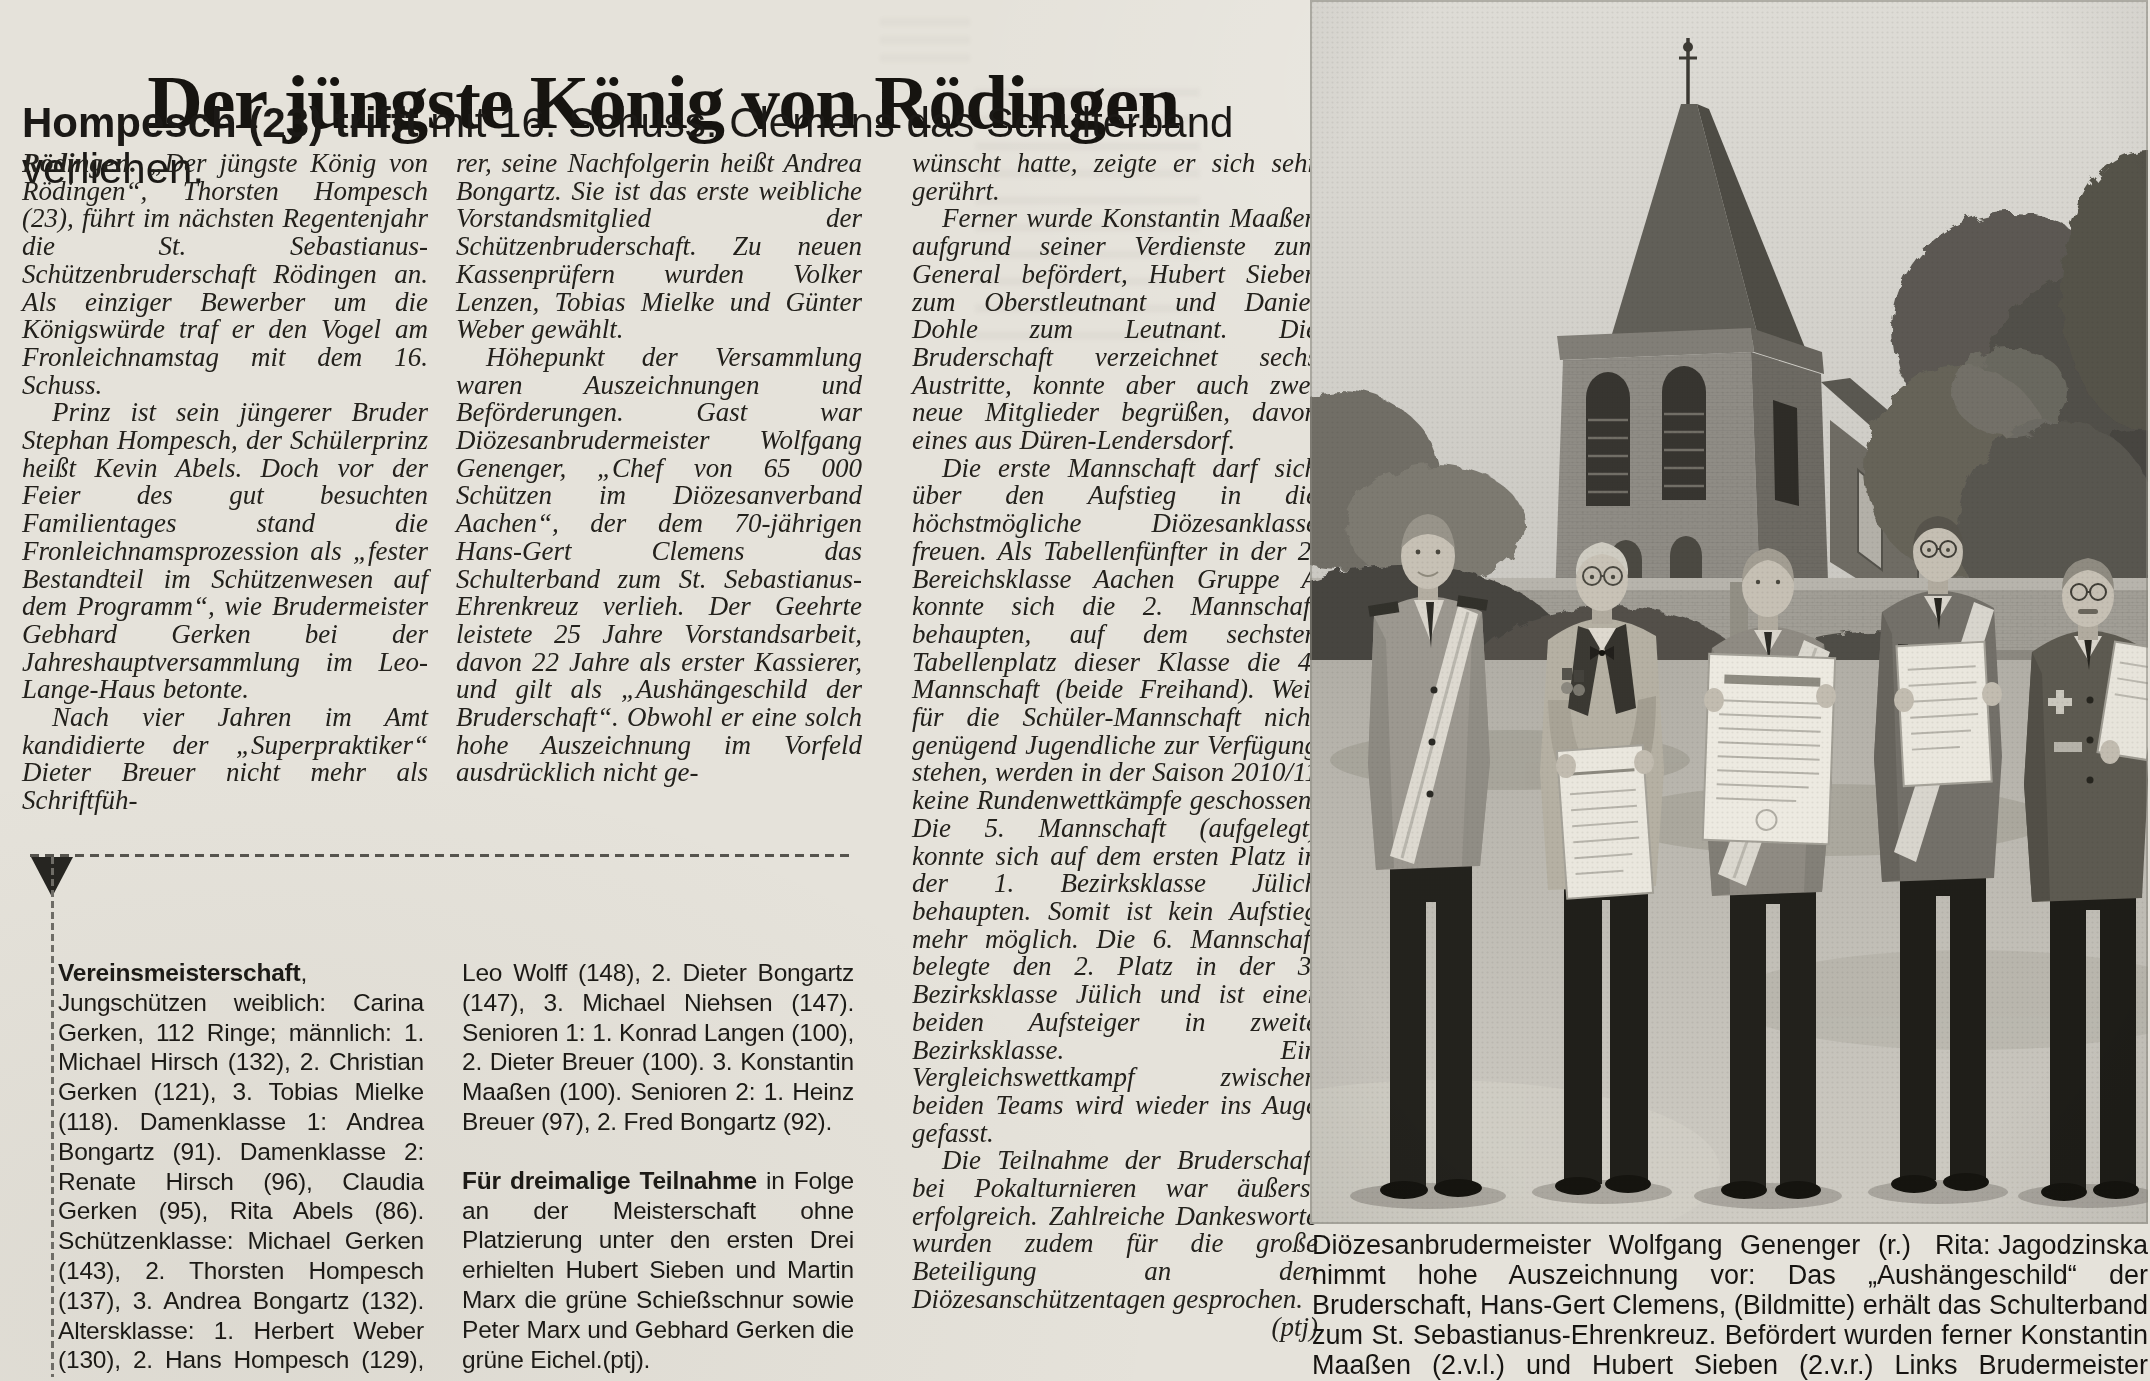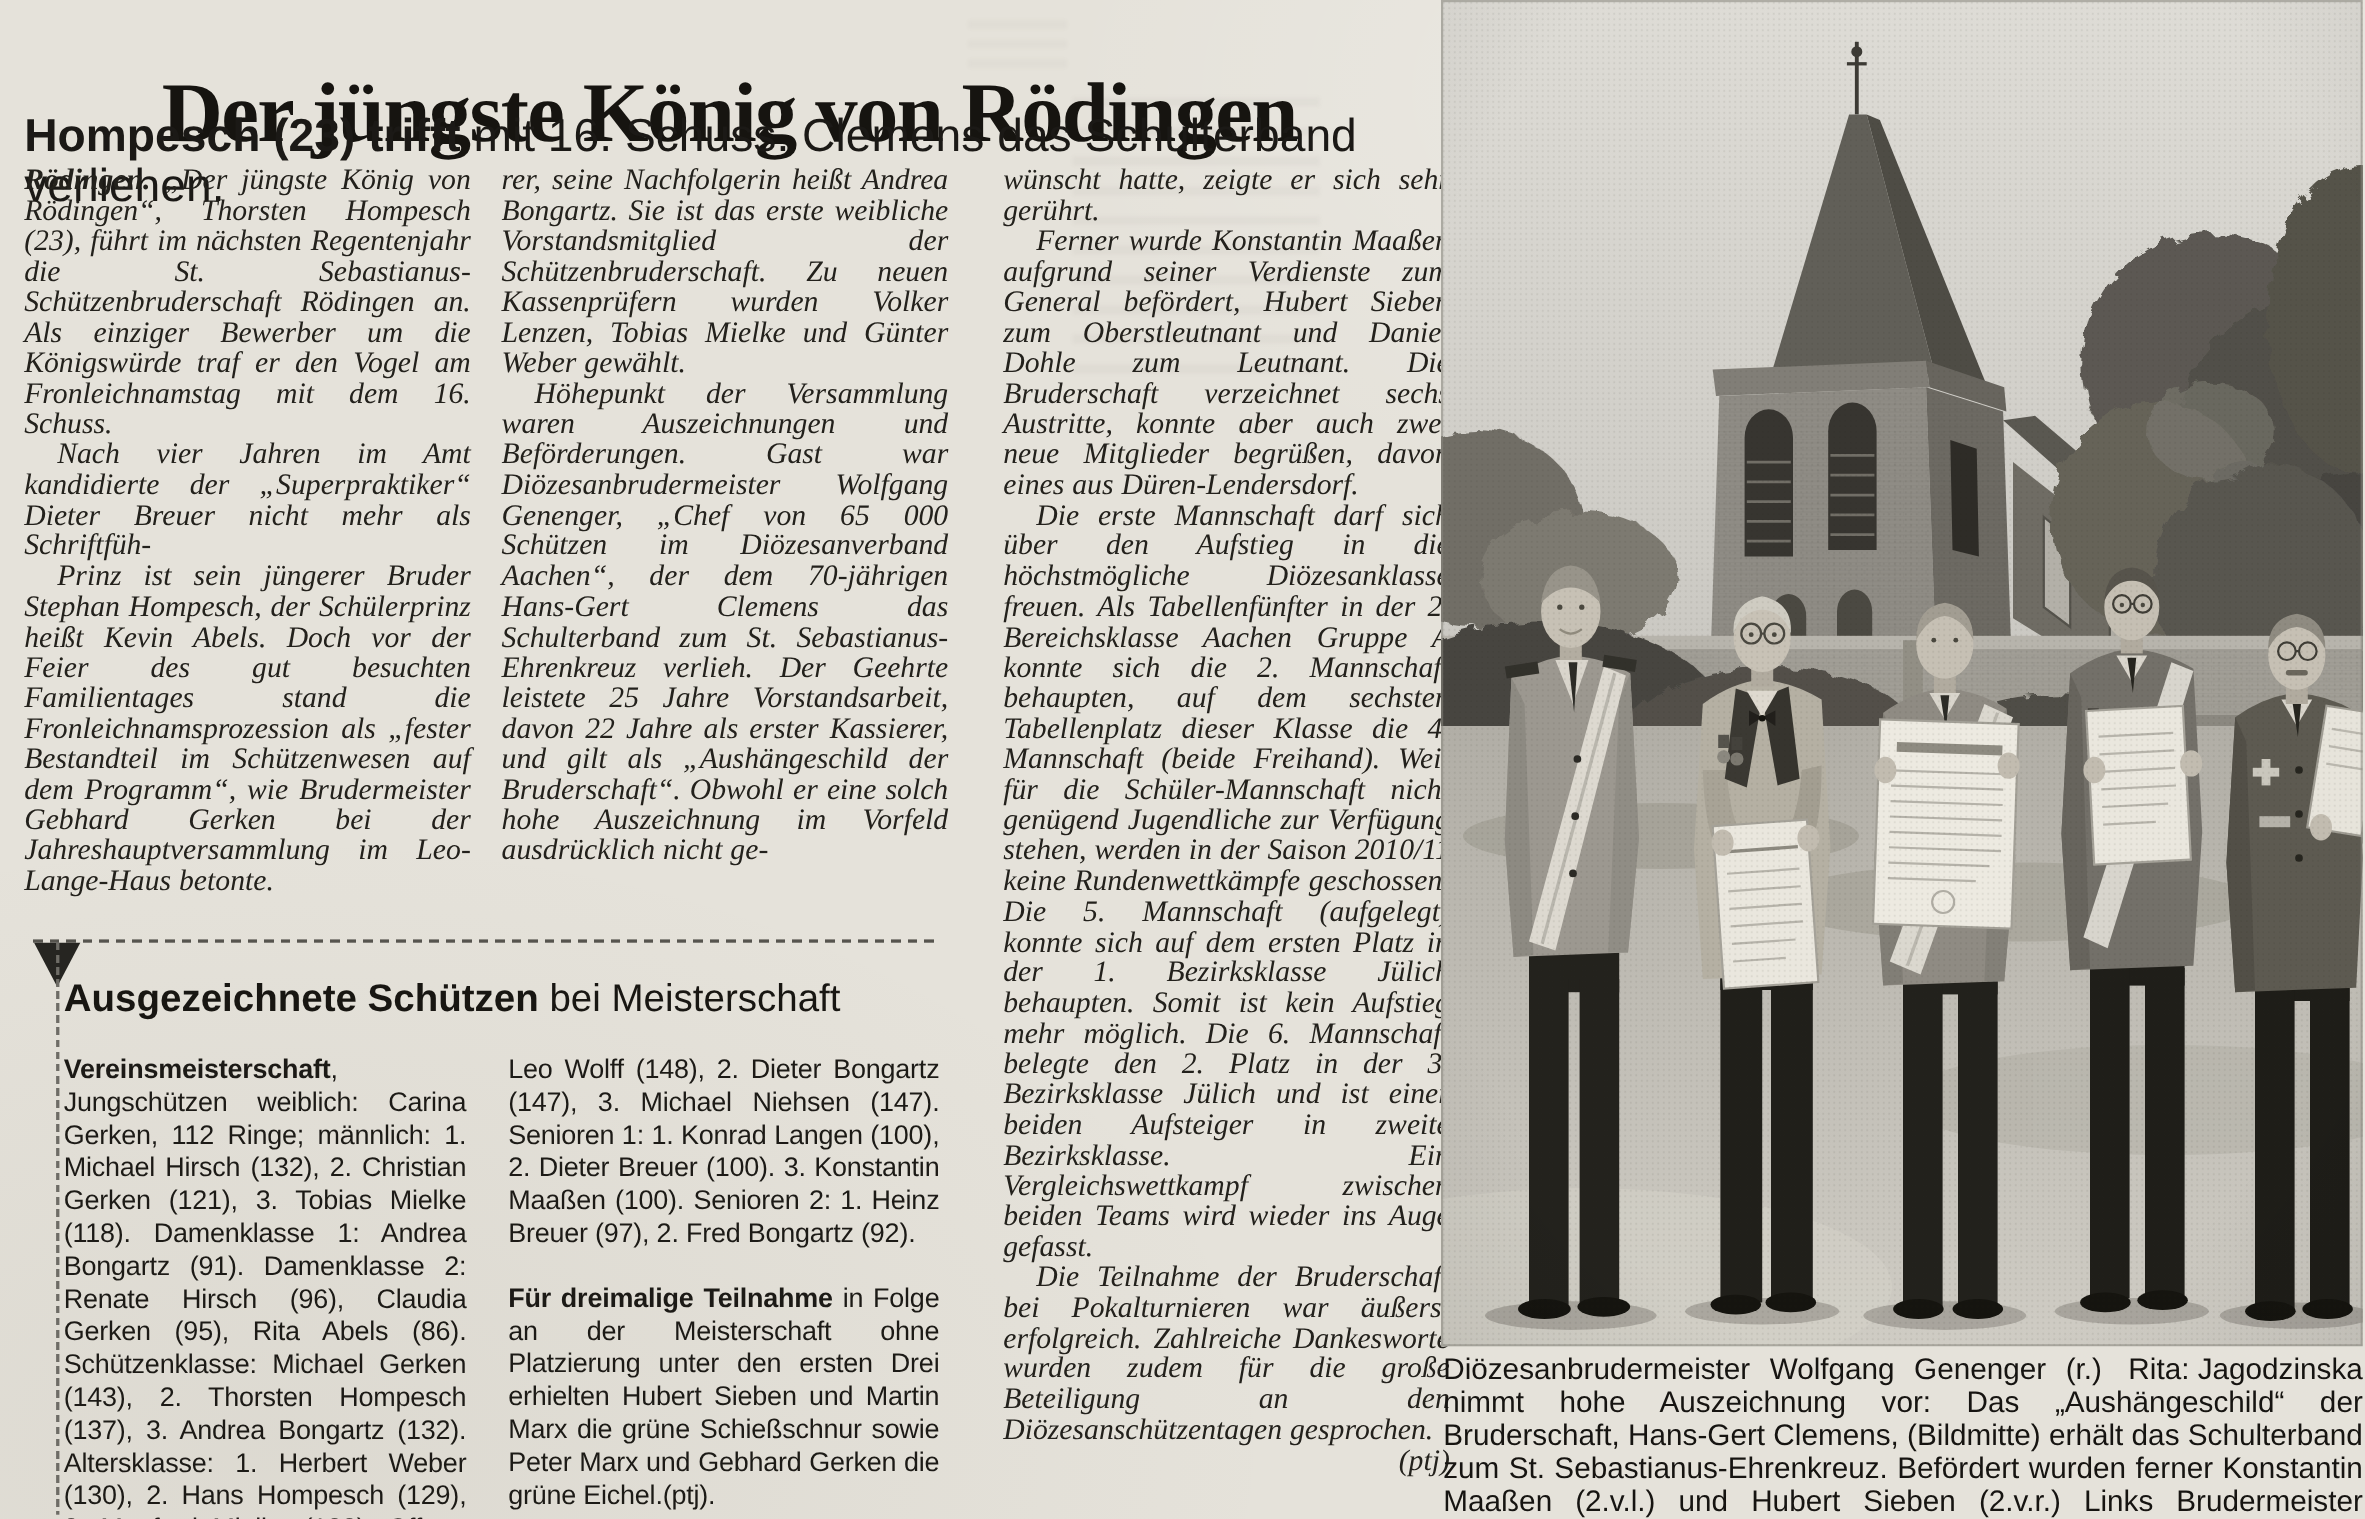--- a/index.html
+++ b/index.html
@@ -87,41 +87,40 @@
   <div class="bleed b1"></div>
   <div class="bleed b2"></div>
   <div class="bleed b3"></div>
 
   <h1 class="headline">Der jüngste König von Rödingen</h1>
 
   <div class="kicker"><span class="kb">Hompesch (23) trifft</span><span> mit 16. Schuss. Clemens das Schulterband verliehen.</span></div>
 
   <div class="bodycol c1">
     <p><span class="lead">Rödingen.</span><span> „Der jüngste König von Rödingen“, Thorsten Hompesch (23), führt im nächsten Regentenjahr die St. Sebastianus-Schützenbruderschaft Rödingen an. Als einziger Bewerber um die Königswürde traf er den Vogel am Fronleichnamstag mit dem 16. Schuss.</span></p>
+    <p class="ind">Prinz ist sein jüngerer Bruder Stephan Hompesch, der Schülerprinz heißt Kevin Abels. Doch vor der Feier des gut besuchten Familientages stand die Fronleichnamsprozession als „fester Bestandteil im Schützenwesen auf dem Programm“, wie Brudermeister Gebhard Gerken bei der Jahreshauptversammlung im Leo-Lange-Haus betonte.</p>
     <p class="ind">Nach vier Jahren im Amt kandidierte der „Superpraktiker“ Dieter Breuer nicht mehr als Schriftfüh-</p>
-    <p class="ind">Prinz ist sein jüngerer Bruder Stephan Hompesch, der Schülerprinz heißt Kevin Abels. Doch vor der Feier des gut besuchten Familientages stand die Fronleichnamsprozession als „fester Bestandteil im Schützenwesen auf dem Programm“, wie Brudermeister Gebhard Gerken bei der Jahreshauptversammlung im Leo-Lange-Haus betonte.</p>
   </div>
 
   <div class="bodycol c2">
     <p>rer, seine Nachfolgerin heißt Andrea Bongartz. Sie ist das erste weibliche Vorstandsmitglied der Schützenbruderschaft. Zu neuen Kassenprüfern wurden Volker Lenzen, Tobias Mielke und Günter Weber gewählt.</p>
     <p class="ind">Höhepunkt der Versammlung waren Auszeichnungen und Beförderungen. Gast war Diözesanbrudermeister Wolfgang Genenger, „Chef von 65 000 Schützen im Diözesanverband Aachen“, der dem 70-jährigen Hans-Gert Clemens das Schulterband zum St. Sebastianus-Ehrenkreuz verlieh. Der Geehrte leistete 25 Jahre Vorstandsarbeit, davon 22 Jahre als erster Kassierer, und gilt als „Aushängeschild der Bruderschaft“. Obwohl er eine solch hohe Auszeichnung im Vorfeld ausdrücklich nicht ge-</p>
   </div>
 
   <div class="bodycol c3">
     <p>wünscht hatte, zeigte er sich sehr gerührt.</p>
     <p class="ind">Ferner wurde Konstantin Maaßen aufgrund seiner Verdienste zum General befördert, Hubert Sieben zum Oberstleutnant und Daniel Dohle zum Leutnant. Die Bruderschaft verzeichnet sechs Austritte, konnte aber auch zwei neue Mitglieder begrüßen, davon eines aus Düren-Lendersdorf.</p>
     <p class="ind">Die erste Mannschaft darf sich über den Aufstieg in die höchstmögliche Diözesanklasse freuen. Als Tabellenfünfter in der 2. Bereichsklasse Aachen Gruppe A konnte sich die 2. Mannschaft behaupten, auf dem sechsten Tabellenplatz dieser Klasse die 4. Mannschaft (beide Freihand). Weil für die Schüler-Mannschaft nicht genügend Jugendliche zur Verfügung stehen, werden in der Saison 2010/11 keine Rundenwettkämpfe geschossen. Die 5. Mannschaft (aufgelegt) konnte sich auf dem ersten Platz in der 1. Bezirksklasse Jülich behaupten. Somit ist kein Aufstieg mehr möglich. Die 6. Mannschaft belegte den 2. Platz in der 3. Bezirksklasse Jülich und ist einer beiden Aufsteiger in zweite Bezirksklasse. Ein Vergleichswettkampf zwischen beiden Teams wird wieder ins Auge gefasst.</p>
     <p class="ind"><span>Die Teilnahme der Bruderschaft bei Pokalturnieren war äußerst erfolgreich. Zahlreiche Dankesworte wurden zudem für die große Beteiligung an den Diözesanschützentagen gesprochen.</span> <span class="sig">(ptj)</span></p>
   </div>
 
   <div class="dash-rule"></div>
   <div class="box-triangle"></div>
   <div class="box-vrule"></div>
 
-  <div class="sub-head"><span class="shb">Ausgezeichnete Schützen</span><span> bei Meisterschaft</span></div>
 
   <div class="scol s1">
     <p><span class="lead">Vereinsmeisterschaft</span><span>, Jungschützen weiblich: Carina Gerken, 112 Ringe; männlich: 1. Michael Hirsch (132), 2. Christian Gerken (121), 3. Tobias Mielke (118). Damenklasse 1: Andrea Bongartz (91). Damenklasse 2: Renate Hirsch (96), Claudia Gerken (95), Rita Abels (86). Schützenklasse: Michael Gerken (143), 2. Thorsten Hompesch (137), 3. Andrea Bongartz (132). Altersklasse: 1. Herbert Weber (130), 2. Hans Hompesch (129), 3. Manfred Mielke (123). Offene Klasse aufgelegt: 1.</span></p>
   </div>
 
   <div class="scol s2">
     <p>Leo Wolff (148), 2. Dieter Bongartz (147), 3. Michael Niehsen (147). Senioren 1: 1. Konrad Langen (100), 2. Dieter Breuer (100). 3. Konstantin Maaßen (100). Senioren 2: 1. Heinz Breuer (97), 2. Fred Bongartz (92).</p>
     <p><span class="lead">Für dreimalige Teilnahme</span><span> in Folge an der Meisterschaft ohne Platzierung unter den ersten Drei erhielten Hubert Sieben und Martin Marx die grüne Schießschnur sowie Peter Marx und Gebhard Gerken die grüne Eichel.(ptj).</span></p>
   </div>
 

